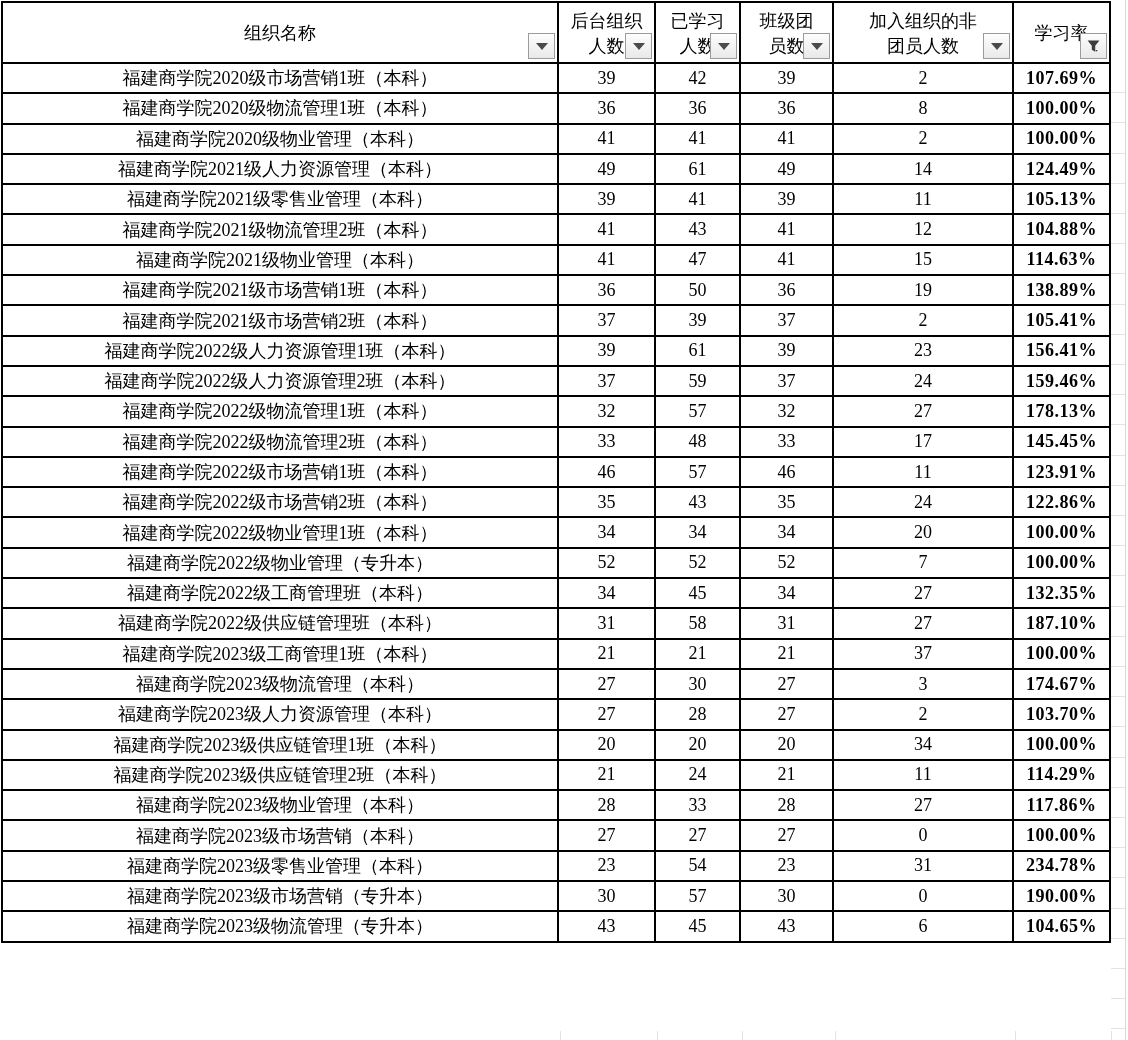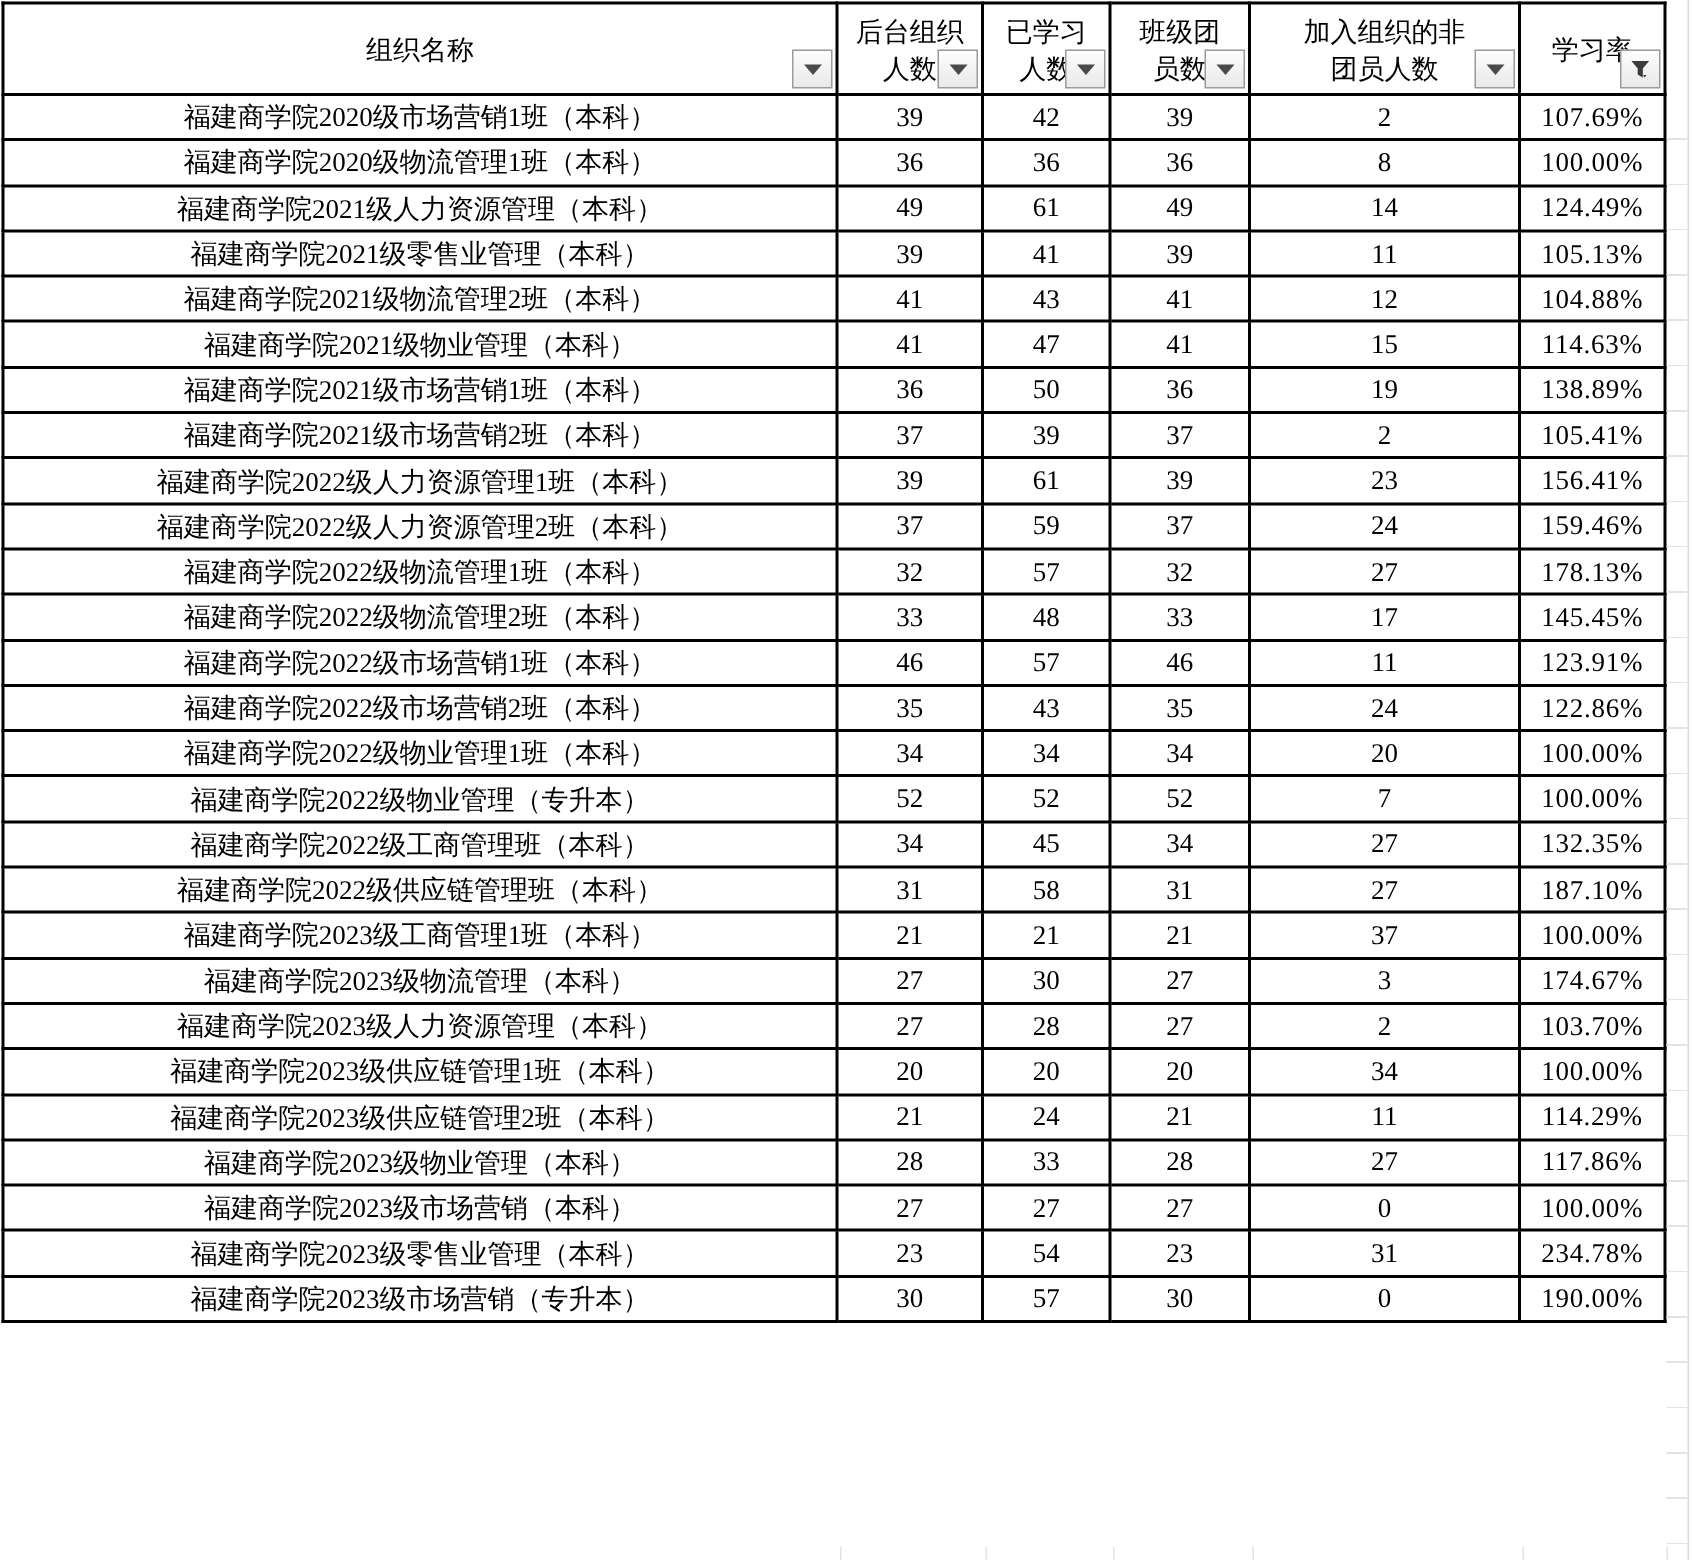--- a/index.html
+++ b/index.html
@@ -21,21 +21,21 @@
     padding:0;
     text-align:center;
     vertical-align:middle;
     font-size:18px;
     font-weight:normal;
     white-space:nowrap;
     overflow:hidden;
   }
   th{position:relative;height:59px;line-height:24px;}
   td{height:28.3px;}
-  td.rate{letter-spacing:0.5px;}
+  td.rate{letter-spacing:0.5px;font-weight:bold;}
   .hdr-two{display:block;line-height:23px;padding-top:2px;}
   
   .filter-btn{
     position:absolute;right:2px;bottom:3px;
     width:27px;height:26px;
     background:linear-gradient(#fdfdfd,#e9e9e9);
     border:1px solid #9b9b9b;
     display:flex;align-items:center;justify-content:center;
     box-sizing:border-box;
     cursor:pointer;
@@ -128,20 +128,28 @@
 
   <tr>
     <td>福建商学院2020级物流管理1班（本科）</td>
     <td>36</td>
     <td>36</td>
     <td>36</td>
     <td>8</td>
     <td class="rate">100.00%</td>
   </tr>
 
+  <tr>
+    <td>福建商学院2020级物业管理（本科）</td>
+    <td>41</td>
+    <td>41</td>
+    <td>41</td>
+    <td>2</td>
+    <td class="rate">100.00%</td>
+  </tr>
 
   <tr>
     <td>福建商学院2021级人力资源管理（本科）</td>
     <td>49</td>
     <td>61</td>
     <td>49</td>
     <td>14</td>
     <td class="rate">124.49%</td>
   </tr>
 
@@ -357,20 +365,28 @@
 
   <tr>
     <td>福建商学院2023级市场营销（专升本）</td>
     <td>30</td>
     <td>57</td>
     <td>30</td>
     <td>0</td>
     <td class="rate">190.00%</td>
   </tr>
 
+  <tr>
+    <td>福建商学院2023级物流管理（专升本）</td>
+    <td>43</td>
+    <td>45</td>
+    <td>43</td>
+    <td>6</td>
+    <td class="rate">104.65%</td>
+  </tr>
 </tbody>
   </table>
 </div>
 
 <div class="grid-v" style="left:1125px;"></div>
 <div class="grid-right-rows"></div>
 <div class="grid-below" style="left:560px;"></div>
 <div class="grid-below" style="left:657px;"></div>
 <div class="grid-below" style="left:742px;"></div>
 <div class="grid-below" style="left:835px;"></div>

